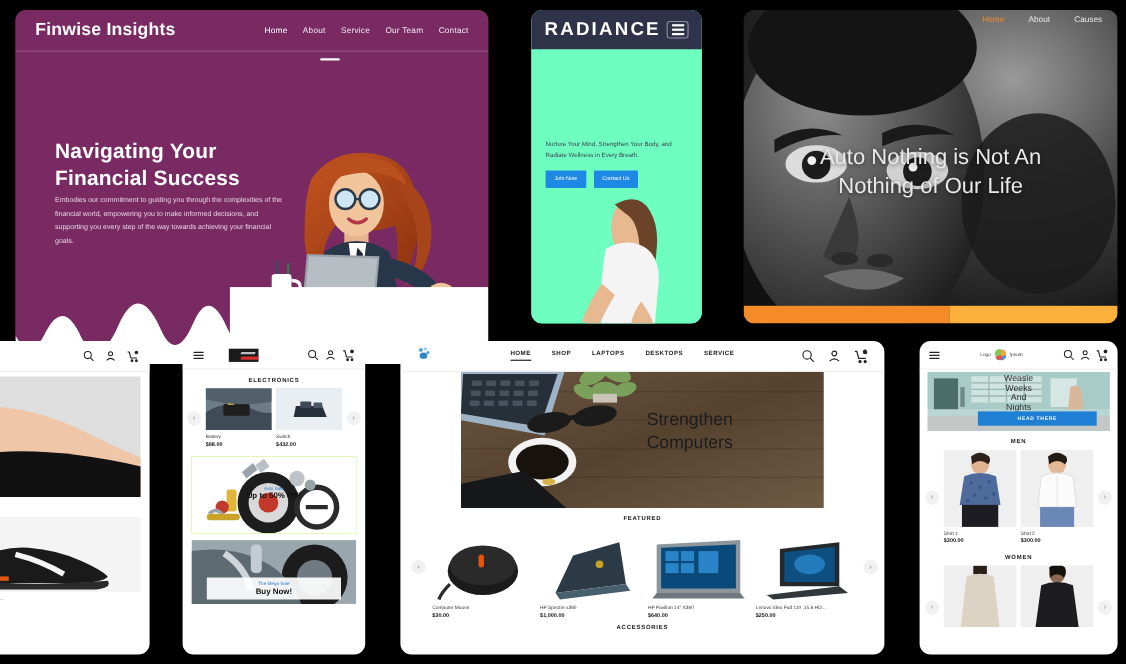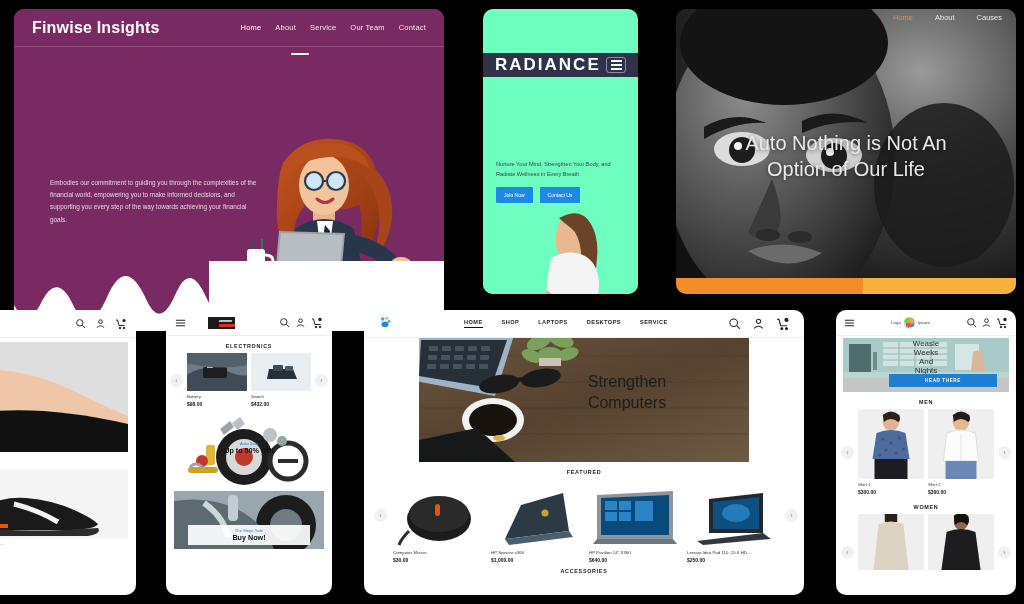--- a/index.html
+++ b/index.html
@@ -32,21 +32,21 @@
   .fw-links span { color:#f2e7ef; font-size:7.5px; letter-spacing:.2px; }
   .fw-links span.active { color:#fff; }
   .fw-underline { position:absolute; left:277px; top:44px; width:18px; height:2px; background:#fff; border-radius:2px;}
   .fw-title { position:absolute; left:36px; top:118px; color:#fff; font-size:19px; font-weight:bold; line-height:1.25; letter-spacing:.2px;}
   .fw-body { position:absolute; left:36px; top:168px; width:210px; color:#e7d4e2; font-size:6.4px; line-height:1.9; }
   .fw-wave { position:absolute; left:0; bottom:0; width:100%; height:70px; }
   .fw-person { position:absolute; right:14px; bottom:38px; width:205px; height:160px; }
 
   
   #card-radiance { left: 483px; top: 9px; width: 155px; height: 285px; background:#6effc0; }
-  .rd-top { height:24px; background:#2f3349; display:flex; align-items:center; justify-content:space-between; padding:0 12px;margin-top:44px;}
+  .rd-top { height:36px; background:#2f3349; display:flex; align-items:center; justify-content:space-between; padding:0 12px;}
   .rd-logo { color:#fff; font-size:17px; font-weight:bold; letter-spacing:2px; }
   .rd-burger { width:20px; height:16px; border:1px solid #8d90a5; border-radius:3px; display:flex; flex-direction:column; justify-content:center; gap:2.5px; align-items:center;}
   .rd-burger i { display:block; width:11px; height:1.4px; background:#fff;}
   .rd-body { position:relative; height:249px; background:#6effc0; overflow:hidden;}
   .rd-h1 { position:absolute; left:13px; top:52px; width:120px; color:#3b3f54; font-size:9.6px; font-weight:bold; line-height:1.35;}
   .rd-p { position:absolute; left:13px; top:83px; width:122px; color:#3b3f54; font-size:5.6px; line-height:1.75;}
   .rd-btns { position:absolute; left:13px; top:110px; display:flex; gap:7px;}
   .rd-btn { background:#1e88e5; color:#fff; font-size:5px; padding:5px 8px; border-radius:1px;}
   .rd-btn.outline { background:#1e88e5; }
   .rd-woman { position:absolute; left:38px; bottom:-4px; width:105px; height:120px;}
@@ -142,20 +142,24 @@
         <div class="fw-links">
           <span class="active">Home</span>
           <span>About</span>
           <span>Service</span>
           <span>Our Team</span>
           <span>Contact</span>
         </div>
       </div>
       <div class="fw-underline"></div>
 
+      <div class="fw-title">
+        <div>Navigating Your</div>
+        <div>Financial Success</div>
+      </div>
       <div class="fw-body">Embodies our commitment to guiding you through the complexities of the financial world, empowering you to make informed decisions, and supporting you every step of the way towards achieving your financial goals.</div>
 
       <svg class="fw-person" viewBox="0 0 205 160">
         <defs>
           <linearGradient id="hair" x1="0" y1="0" x2="1" y2="1">
             <stop offset="0" stop-color="#c4541f"></stop>
               <stop offset="1" stop-color="#8c3310"></stop>
           </linearGradient>
         </defs>
 
@@ -261,21 +265,21 @@
       <path d="M72 242 q36 -14 74 2 q-34 22 -74 -2z" fill="#6b6b6b"></path>
       <ellipse cx="268" cy="176" rx="70" ry="82" fill="#1b1b1b" opacity=".85"></ellipse>
     </svg>
     <div class="ch-nav">
       <span class="active">Home</span>
       <span>About</span>
       <span>Causes</span>
     </div>
     <div class="ch-quote">
       <div>Auto Nothing is Not An</div>
-      <div>Option of Our Life</div>
+      <div>Nothing of Our Life</div>
     </div>
     <div class="ch-bar">
       <div class="b1"></div>
       <div class="b2"></div>
     </div>
   </div>
 
   <div class="card" id="card-footwear">
     <div class="shop-head">
       <span class="icn">

